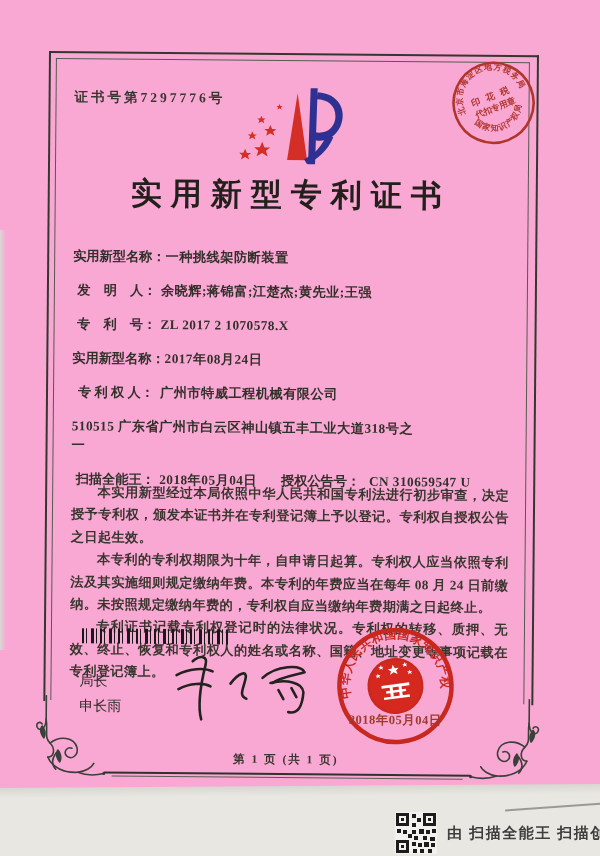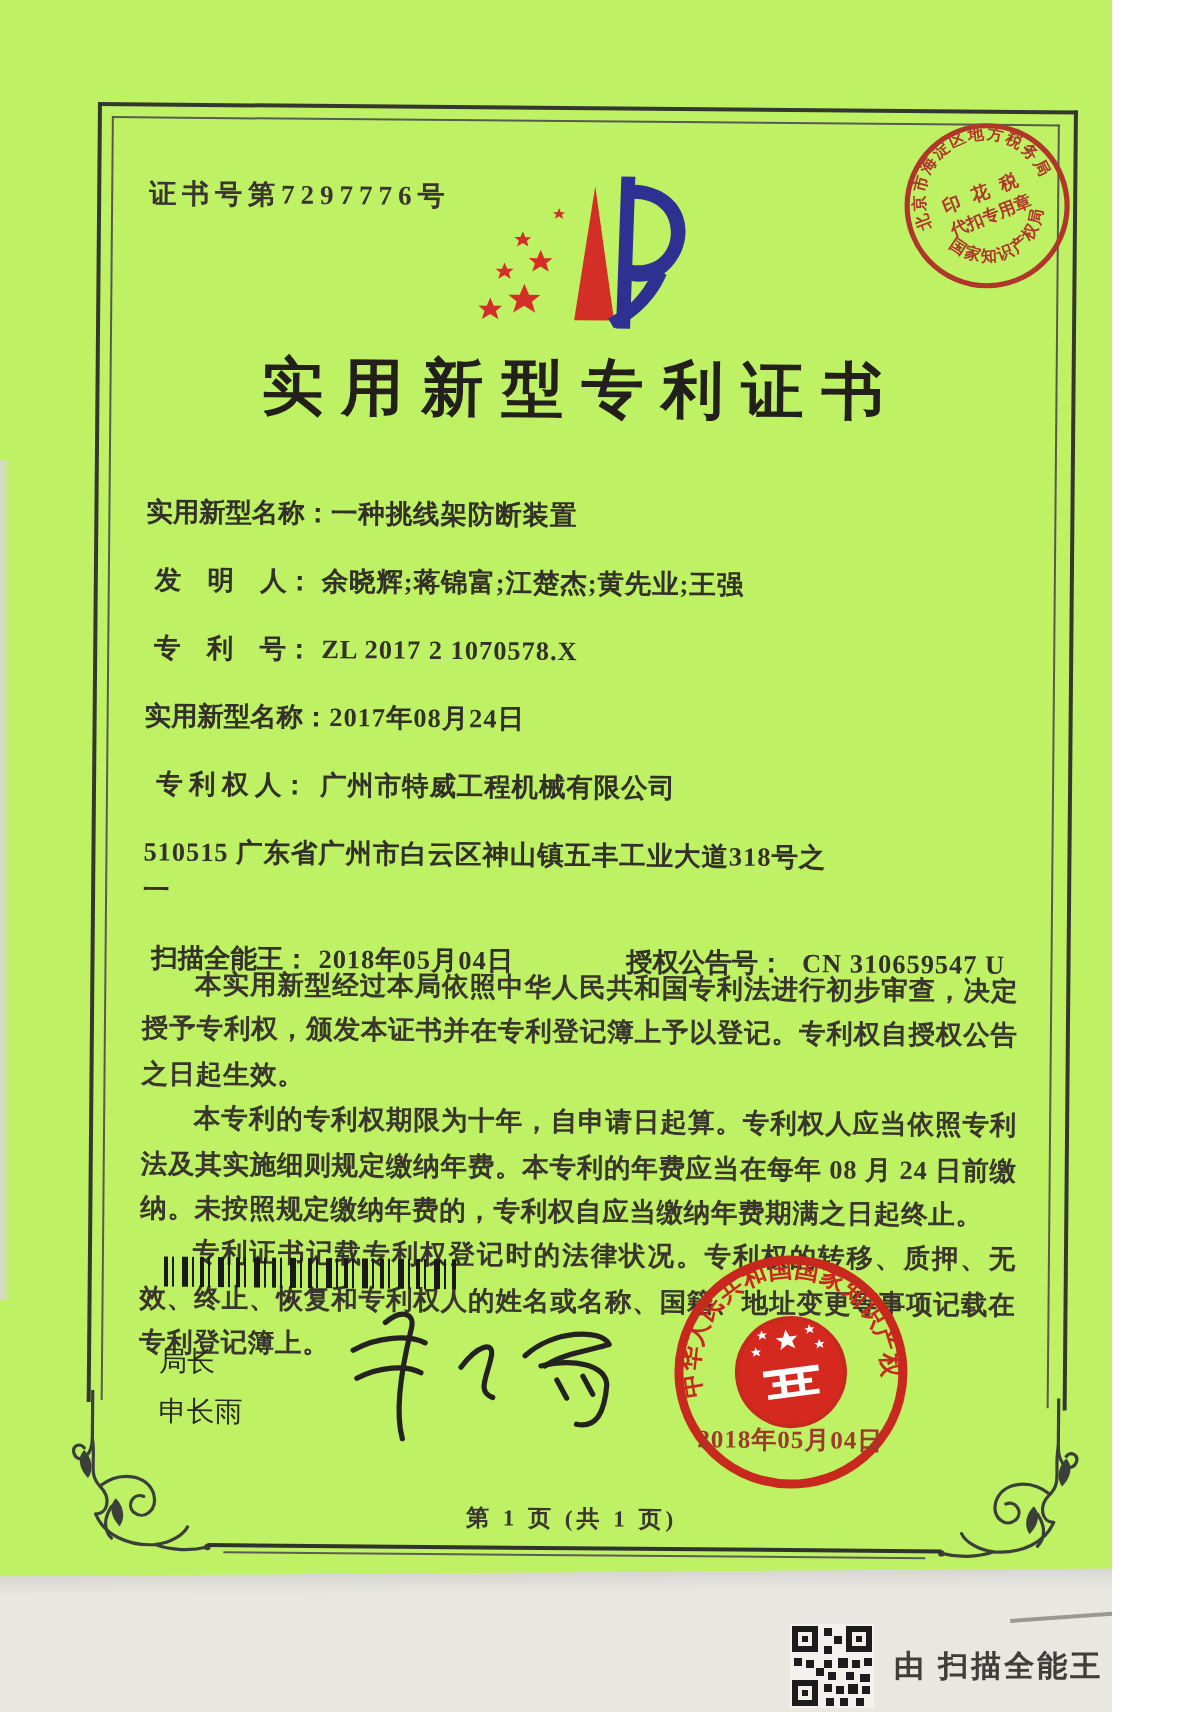--- a/index.html
+++ b/index.html
@@ -1,18 +1,18 @@
 <!DOCTYPE html>
 <html><head>
 <meta charset="utf-8">
 <style>
   html,body{margin:0;padding:0;}
   #stage{
-    position:relative; width:556px; height:856px; overflow:hidden;
-    background:#bef264;
+    position:relative; width:600px; height:856px; overflow:hidden;
+    background:#f9a8d4;
     font-family:"Liberation Serif","DejaVu Serif",serif;
     color:#2d2a25;
   }
   
   .desk-band{position:absolute;left:0;top:792px;width:600px;height:64px;background:#e9e7e2;}
   .paper-shadow{position:absolute;left:0;top:786px;width:600px;height:10px;
     background:linear-gradient(#d8d6d1,#e9e7e2);transform:rotate(-0.4deg);}
   .paper-edge-line{position:absolute;left:505px;top:806px;width:100px;height:2px;background:#9b9995;transform:rotate(-4deg);}
   .photo-left-sliver{position:absolute;left:0;top:230px;width:6px;height:420px;background:linear-gradient(90deg,#d9d7d2,rgba(255,255,255,0));}
 
@@ -32,21 +32,21 @@
   .tax-stamp{position:absolute;left:442px;top:47px;}
 
   .title{position:absolute;left:0;top:172px;width:584px;text-align:center;
     font-size:31px;font-weight:700;letter-spacing:9px;color:#23201b;}
 
   .fields{position:absolute;left:75px;top:246px;width:440px;font-size:13.2px;font-weight:700;color:#33302a;}
   .frow{line-height:19px;margin-bottom:15px;display:flex;}
   .flabel{flex:0 0 88px;white-space:nowrap;text-align:center;}
   .fvalue{letter-spacing:0.5px;}
   .fvalue.addr{max-width:347px;}
-  .frow.grant .flabel2{margin-left:56px;flex:0 0 88px;white-space:nowrap;}
+  .frow.grant .flabel2{margin-left:24px;flex:0 0 88px;white-space:nowrap;}
 
   .paras{position:absolute;left:75px;top:481px;width:438px;font-size:13.2px;line-height:22.4px;
     text-align:justify;color:#3a362e;font-weight:600;}
   .paras p{margin:0;text-indent:2em;letter-spacing:0.4px;}
 
   .barcode{position:absolute;left:87px;top:628px;width:148px;height:15px;
     background:repeating-linear-gradient(90deg,
       #191919 0 2px, rgba(0,0,0,0) 2px 4px,
       #191919 4px 5px, rgba(0,0,0,0) 5px 9px,
       #191919 9px 12px, rgba(0,0,0,0) 12px 14px,

